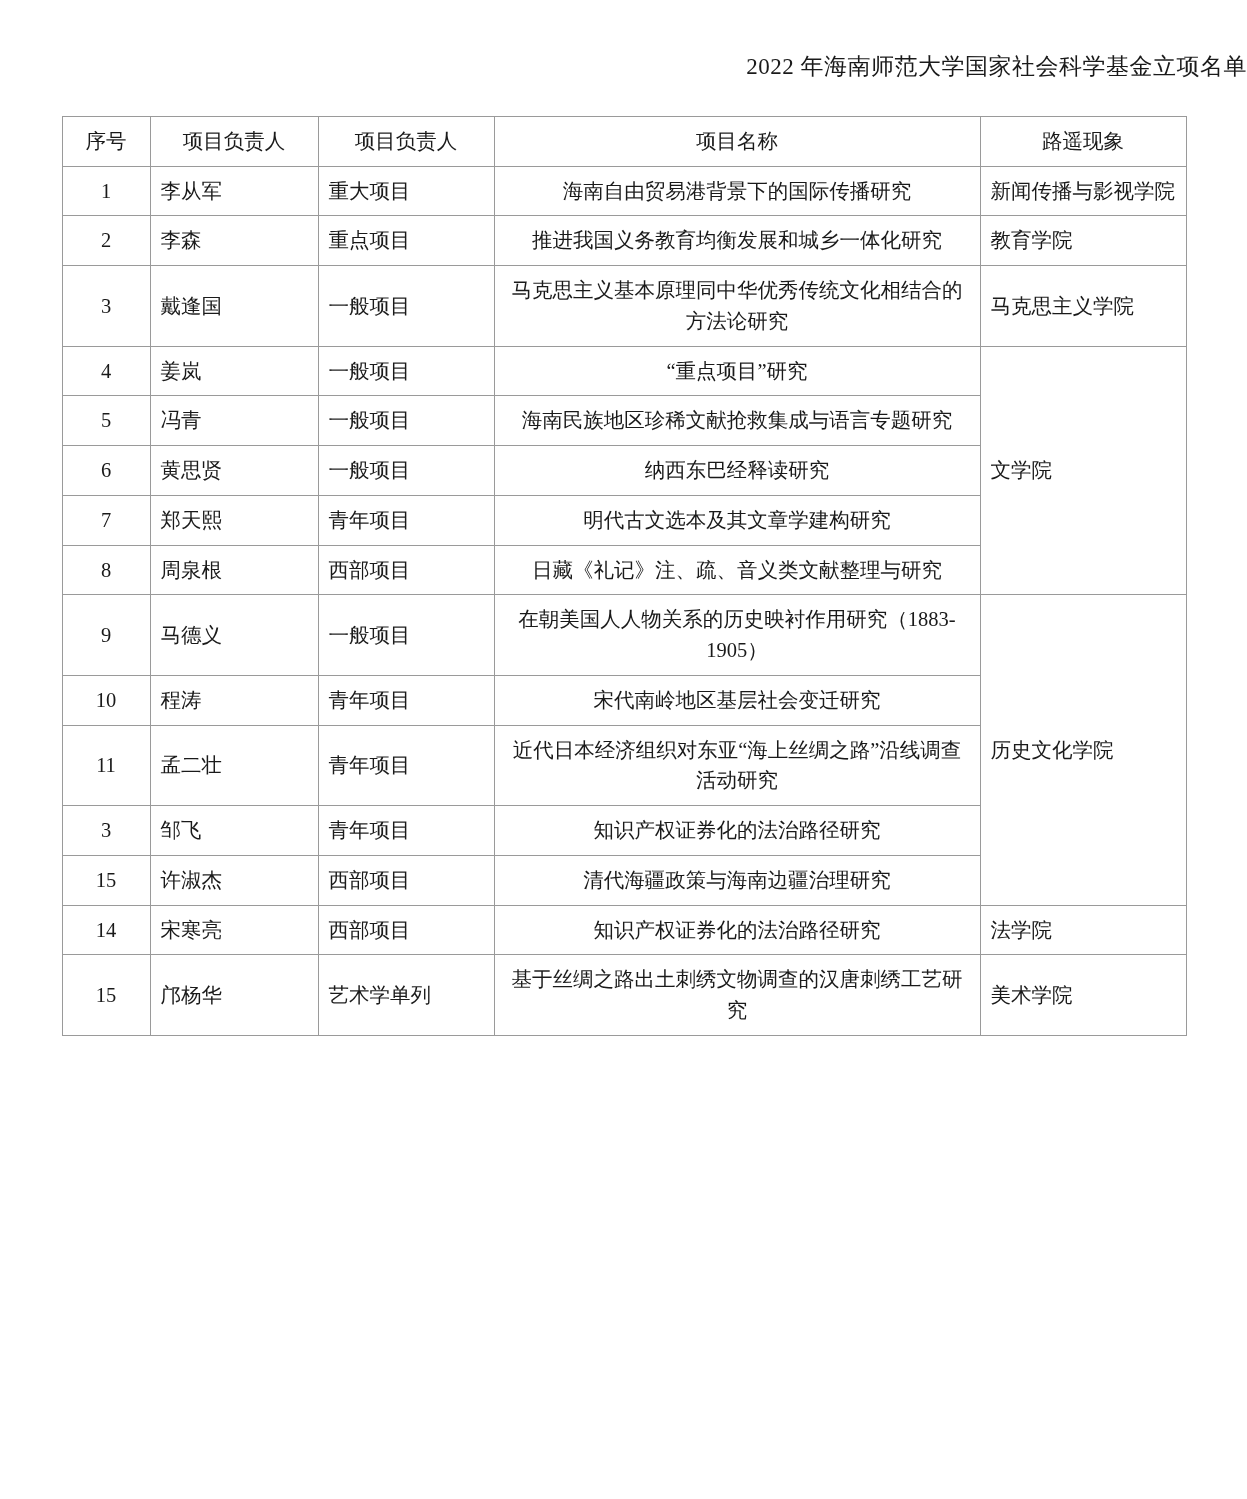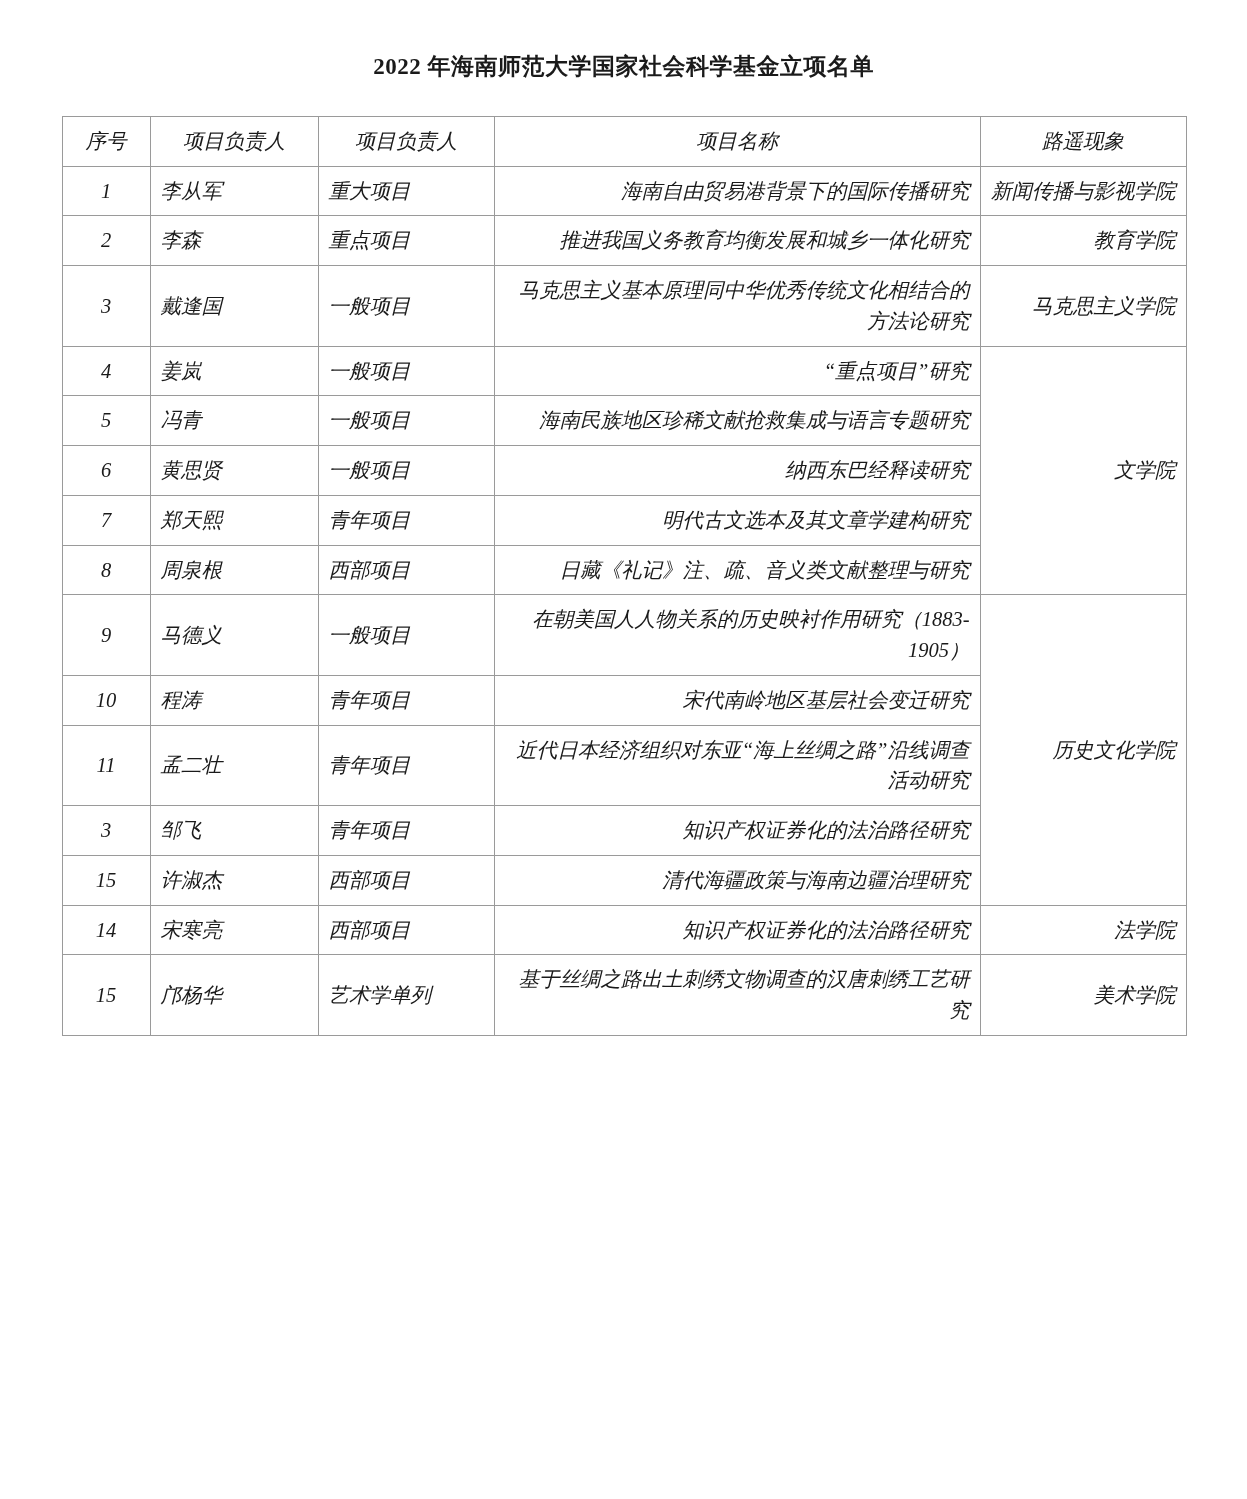--- a/index.html
+++ b/index.html
@@ -14,37 +14,36 @@
     color: #1a1a1a;
     overflow: hidden;
   }
   .page {
     width: 1247px;
     height: 1499px;
     position: relative;
     box-sizing: border-box;
   }
   .doc-title {
-    text-align: center;
+    text-align: right;
     font-size: 23px;
-    font-weight: bold;
+    font-weight: normal;
     letter-spacing: 0.5px;
     padding-top: 52px;
     padding-bottom: 0;
     line-height: 1.3;
   }
   .table-wrap {
     margin: 34px auto 0 auto;
     width: 1124px;
   }
   table.grant-table {
     border-collapse: collapse;
     width: 100%;
     table-layout: fixed;
-    font-style: italic;
   }
   table.grant-table td, table.grant-table th {
     border: 1px solid #9a9a9a;
     font-size: 20.5px;
     line-height: 1.5;
     vertical-align: middle;
     padding: 9px 10px;
     font-weight: normal;
   }
   thead th {
@@ -55,22 +54,22 @@
   }
   col.c-idx   { width: 88px; }
   col.c-pi    { width: 168px; }
   col.c-cat   { width: 176px; }
   col.c-name  { width: 486px; }
   col.c-unit  { width: 206px; }
 
   td.idx { text-align: center; }
   td.pi  { text-align: left; }
   td.cat { text-align: left; }
-  td.name { text-align: right; padding-left: 14px; padding-right: 12px; }
-  td.unit { text-align: right; }
+  td.name { text-align: center; padding-left: 14px; padding-right: 12px; }
+  td.unit { text-align: left; }
 </style>
 </head>
 <body>
 
 <div class="page">
 
   <div class="doc-title">2022 年海南师范大学国家社会科学基金立项名单</div>
 
   <div class="table-wrap">
     <table class="grant-table">

